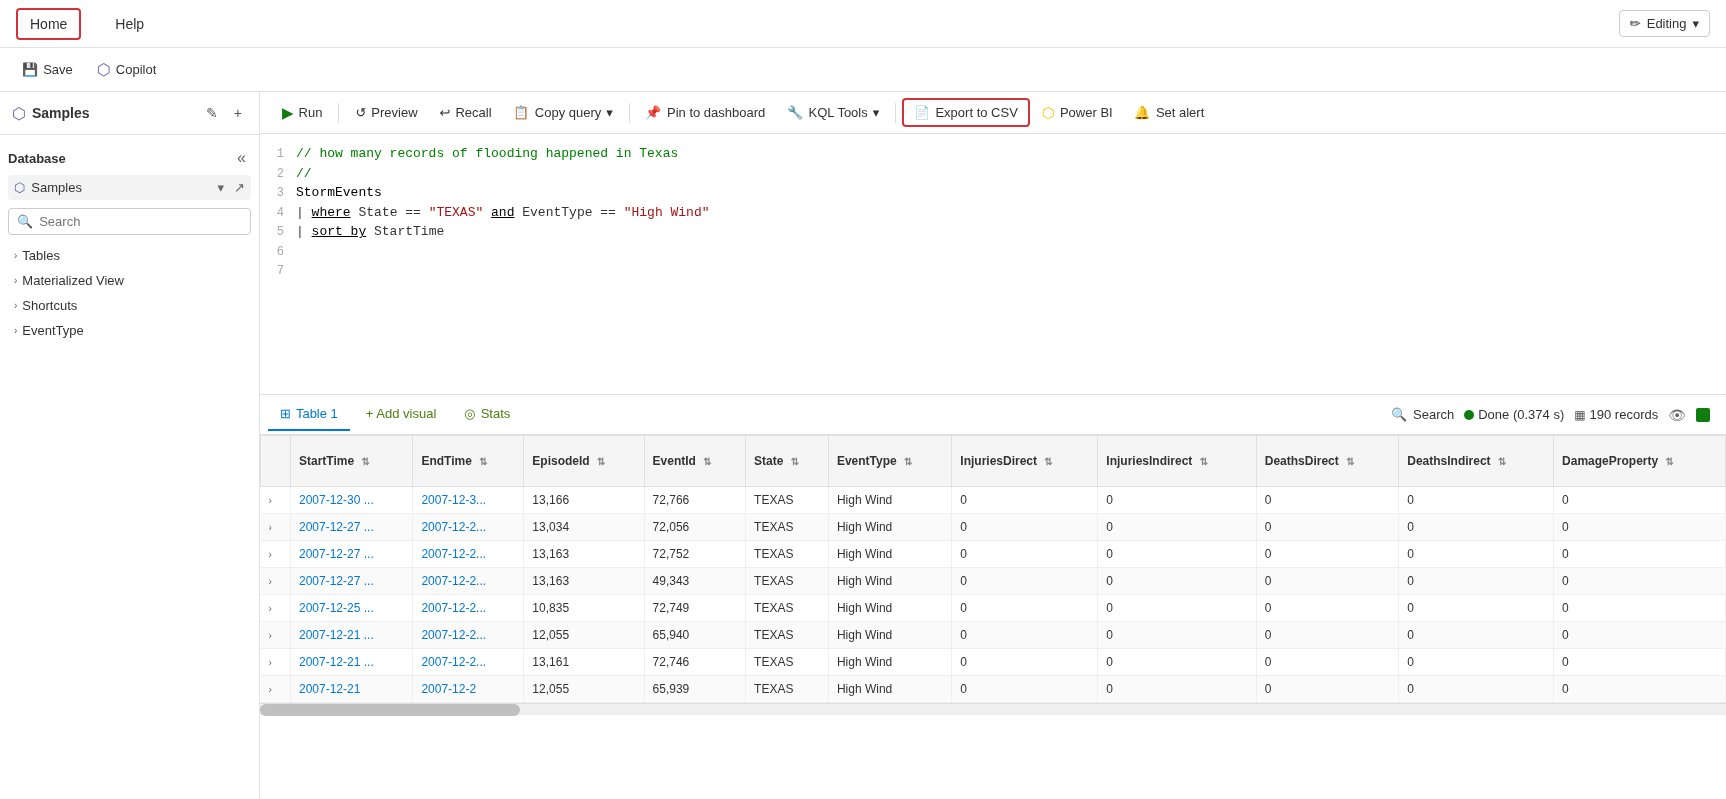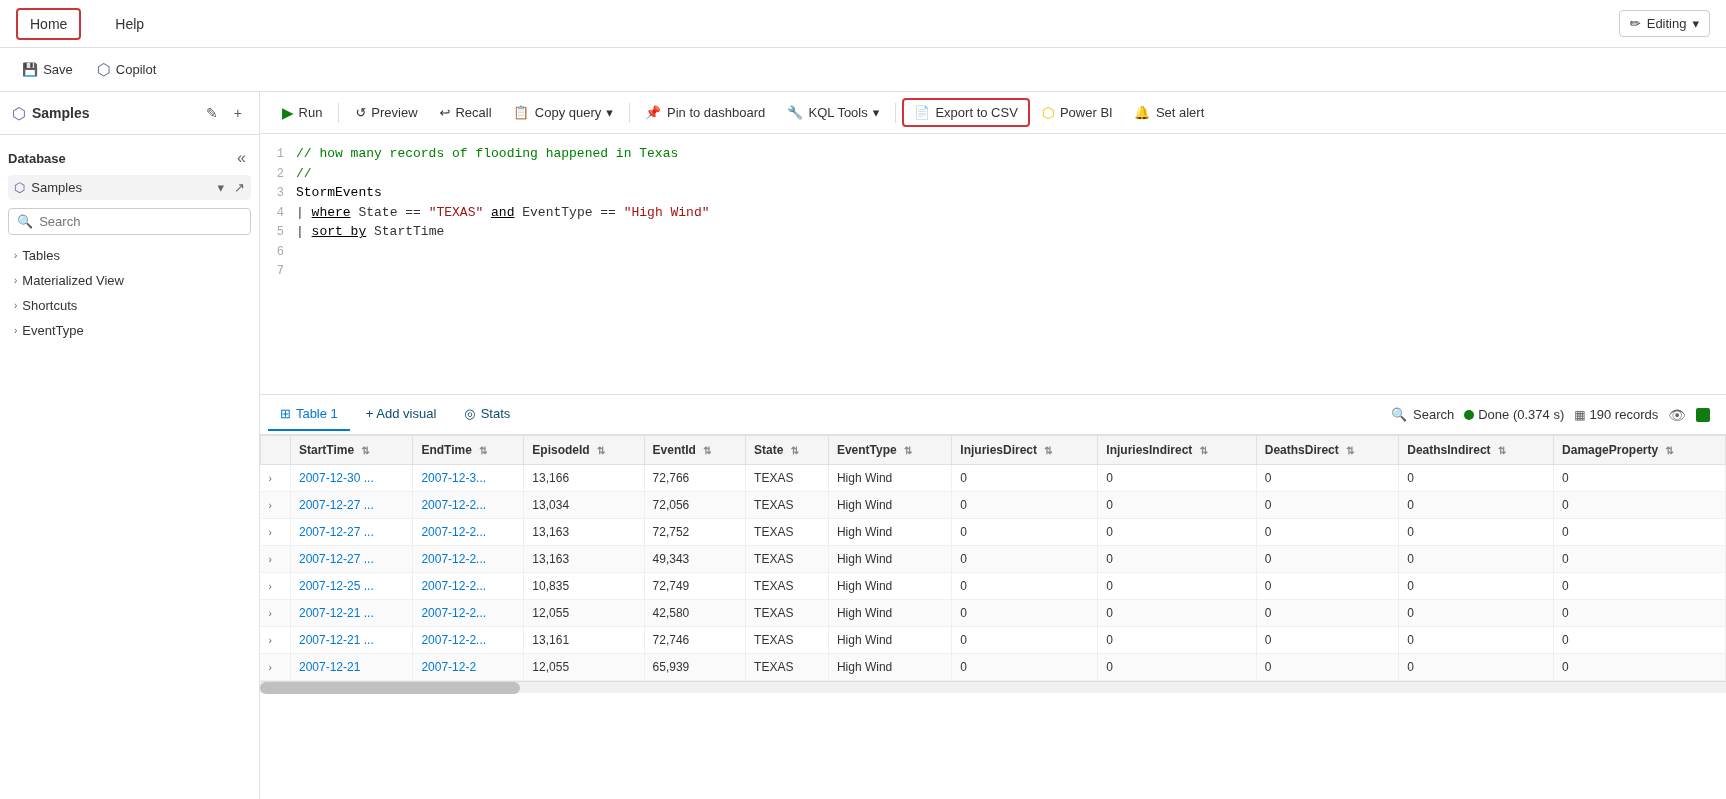--- a/index.html
+++ b/index.html
@@ -117,21 +117,21 @@
       border-top: 1px solid #e0e0e0; display: flex; flex-direction: column; flex: 1; overflow: hidden;
     }
     .results-tabs {
       display: flex; align-items: center; padding: 0 8px;
       border-bottom: 1px solid #e0e0e0; background: #fff; min-height: 40px;
       justify-content: space-between;
     }
     .results-tabs-left { display: flex; align-items: center; gap: 4px; }
     .tab-item {
       display: flex; align-items: center; gap: 5px; padding: 8px 12px;
-      cursor: pointer; font-size: 13px; color: #0c4a6e; border-bottom: 2px solid transparent;
+      cursor: pointer; font-size: 13px; color: #4d7c0f; border-bottom: 2px solid transparent;
       white-space: nowrap;
     }
     .tab-item.active { color: #0078d4; border-bottom: 2px solid #0078d4; font-weight: 500; }
     .results-tabs-right {
       display: flex; align-items: center; gap: 10px; padding-right: 8px;
     }
     .search-results-btn {
       display: flex; align-items: center; gap: 5px; cursor: pointer;
       font-size: 13px; color: #333;
     }
@@ -142,21 +142,21 @@
     .records-badge {
       display: flex; align-items: center; gap: 4px; font-size: 13px; color: #333;
     }
     .eye-icon { color: #666; cursor: pointer; font-size: 14px; }
     .green-bar { width: 14px; height: 14px; background: #107c10; border-radius: 2px; }
 
     
     .data-table-wrap { flex: 1; overflow: auto; background: #fff; }
     table { border-collapse: collapse; width: 100%; font-size: 12px; }
     thead th {
-      background: #f5f5f5; border: 1px solid #e0e0e0; padding: 7px 8px;
+      background: #f5f5f5; border: 1px solid #e0e0e0; padding: 18px 8px;
       text-align: left; font-weight: 600; white-space: nowrap; position: sticky; top: 0; z-index: 1;
     }
     thead th .sort-icon { color: #888; margin-left: 4px; font-size: 10px; }
     tbody tr { border-bottom: 1px solid #efefef; }
     tbody tr:nth-child(even) { background: #fafafa; }
     tbody td { padding: 6px 8px; border-right: 1px solid #efefef; white-space: nowrap; }
     tbody td.date-link { color: #0078d4; cursor: pointer; }
     .expand-btn { cursor: pointer; color: #666; margin-right: 4px; font-size: 10px; }
   </style>
 </head>
@@ -427,21 +427,21 @@
       <td>0</td>
       <td>0</td>
       <td>0</td>
       <td>0</td>
     </tr>
               <tr>
       <td><span class="expand-btn">›</span></td>
       <td class="date-link">2007-12-21 ...</td>
       <td class="date-link">2007-12-2...</td>
       <td>12,055</td>
-      <td>42,580</td>
+      <td>65,940</td>
       <td>TEXAS</td>
       <td>High Wind</td>
       <td>0</td>
       <td>0</td>
       <td>0</td>
       <td>0</td>
       <td>0</td>
     </tr>
               <tr>
       <td><span class="expand-btn">›</span></td>

